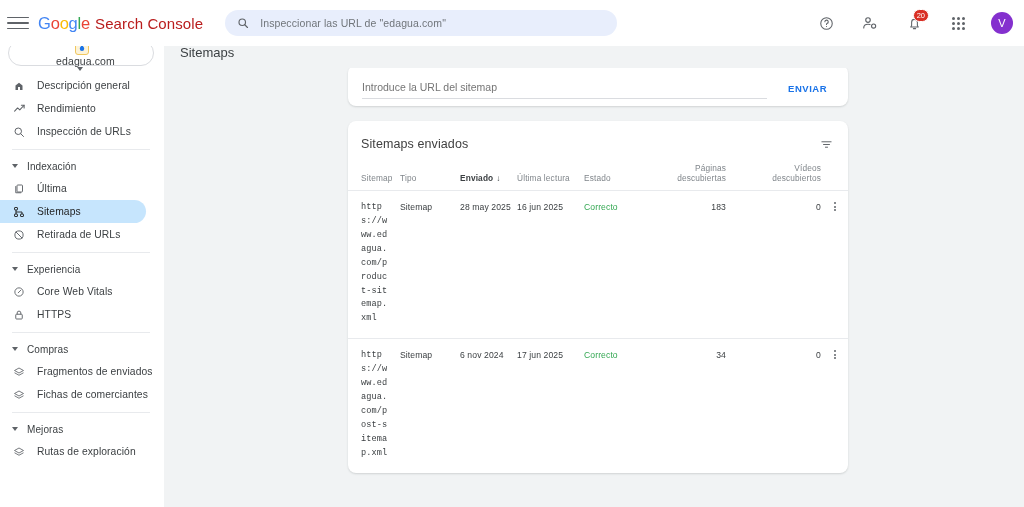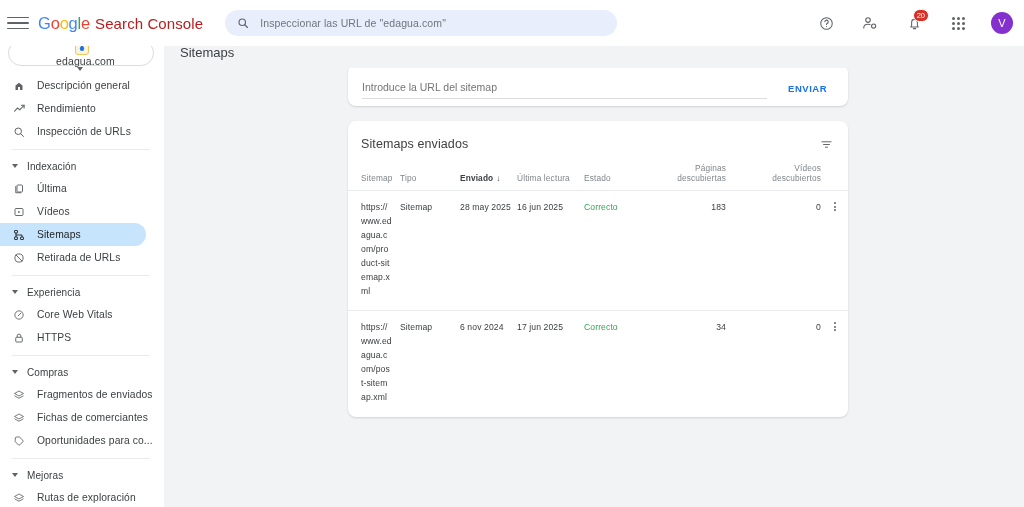--- a/index.html
+++ b/index.html
@@ -129,21 +129,21 @@
     padding: 0 0 7px 0; letter-spacing: .15px; vertical-align: bottom;
   }
   thead th.sorted { color: #3c4043; font-weight: 700; }
   thead th.num, tbody td.num { text-align: right; }
   .sort-arrow { font-size: 8px; margin-left: 3px; font-weight: 400; }
   tbody tr { border-top: 1px solid #e8eaed; }
   tbody td {
     font-size: 8.6px; color: #3c4043; padding: 10px 0 12px 0;
     vertical-align: top; letter-spacing: .1px; line-height: 1.62;
   }
-  td.url { word-break: break-all; padding-right: 8px; }
+  td.url { word-break: break-all; padding-right: 8px; font-family: Liberation Mono, monospace; }
   td.status { color: #34a853; }
   .kebab { display: flex; flex-direction: column; gap: 1.5px; align-items: center; cursor: pointer; padding-top: 1px; }
   .kebab i { width: 2px; height: 2px; background: #5f6368; border-radius: 50%; display: block; }
 </style>
 </head>
 <body>
 
 <div class="topbar">
   <div class="hamburger">
     <span></span>
@@ -250,29 +250,20 @@
   </div>
   <div class="nav-item">
     <span class="ni">
       <svg width="12" height="12" viewBox="0 0 24 24" fill="none" stroke="currentColor" stroke-width="1.9">
           <rect x="8" y="4" width="11" height="14" rx="1.5"></rect>
           <path d="M5.5 7v12.5h10" stroke-linecap="round"></path>
         </svg>
     </span>
     <span class="nav-label">Última</span>
   </div>
-  <div class="nav-item">
-    <span class="ni">
-      <svg width="12" height="12" viewBox="0 0 24 24" fill="none" stroke="currentColor" stroke-width="1.9">
-          <rect x="4" y="5" width="16" height="14" rx="2"></rect>
-          <polygon points="10.5,9.5 15,12 10.5,14.5" fill="currentColor" stroke="none"></polygon>
-        </svg>
-    </span>
-    <span class="nav-label">Vídeos</span>
-  </div>
   <div class="nav-item active">
     <span class="ni">
       <svg width="12" height="12" viewBox="0 0 24 24" fill="none" stroke="currentColor" stroke-width="1.8">
         <rect x="3" y="3" width="6" height="5" rx="1"></rect>
           <rect x="3" y="16" width="6" height="5" rx="1"></rect>
         <rect x="15" y="16" width="6" height="5" rx="1"></rect>
           <path d="M6 8v8M6 12h12v4" stroke-linecap="round"></path>
       </svg>
     </span>
     <span class="nav-label">Sitemaps</span>
@@ -328,28 +319,20 @@
     <span class="nav-label">Fragmentos de enviados</span>
   </div>
   <div class="nav-item">
     <span class="ni">
       <svg width="12" height="12" viewBox="0 0 24 24" fill="none" stroke="currentColor" stroke-width="1.7">
           <polygon points="12,4 21,9 12,14 3,9"></polygon>
           <polyline points="3,13.5 12,18.5 21,13.5"></polyline>
         </svg>
     </span>
     <span class="nav-label">Fichas de comerciantes</span>
-  </div>
-  <div class="nav-item">
-    <span class="ni">
-      <svg width="12" height="12" viewBox="0 0 24 24" fill="none" stroke="currentColor" stroke-width="1.8">
-          <path d="M4.5 13.4 10.8 19.7a2 2 0 0 0 2.8 0l6.1-6.1a2 2 0 0 0 0-2.8L13.4 4.5a2 2 0 0 0-1.5-.6l-5.3.3a2 2 0 0 0-1.9 1.9l-.3 5.3a2 2 0 0 0 .1 2Z"></path>
-        </svg>
-    </span>
-    <span class="nav-label">Oportunidades para co...</span>
   </div>
 
   <div class="nav-sep"></div>
 
   <div class="nav-group-header">
     <span class="ngh-caret"></span>
     <span class="ngh-label">Mejoras</span>
   </div>
   <div class="nav-item">
     <span class="ni">

